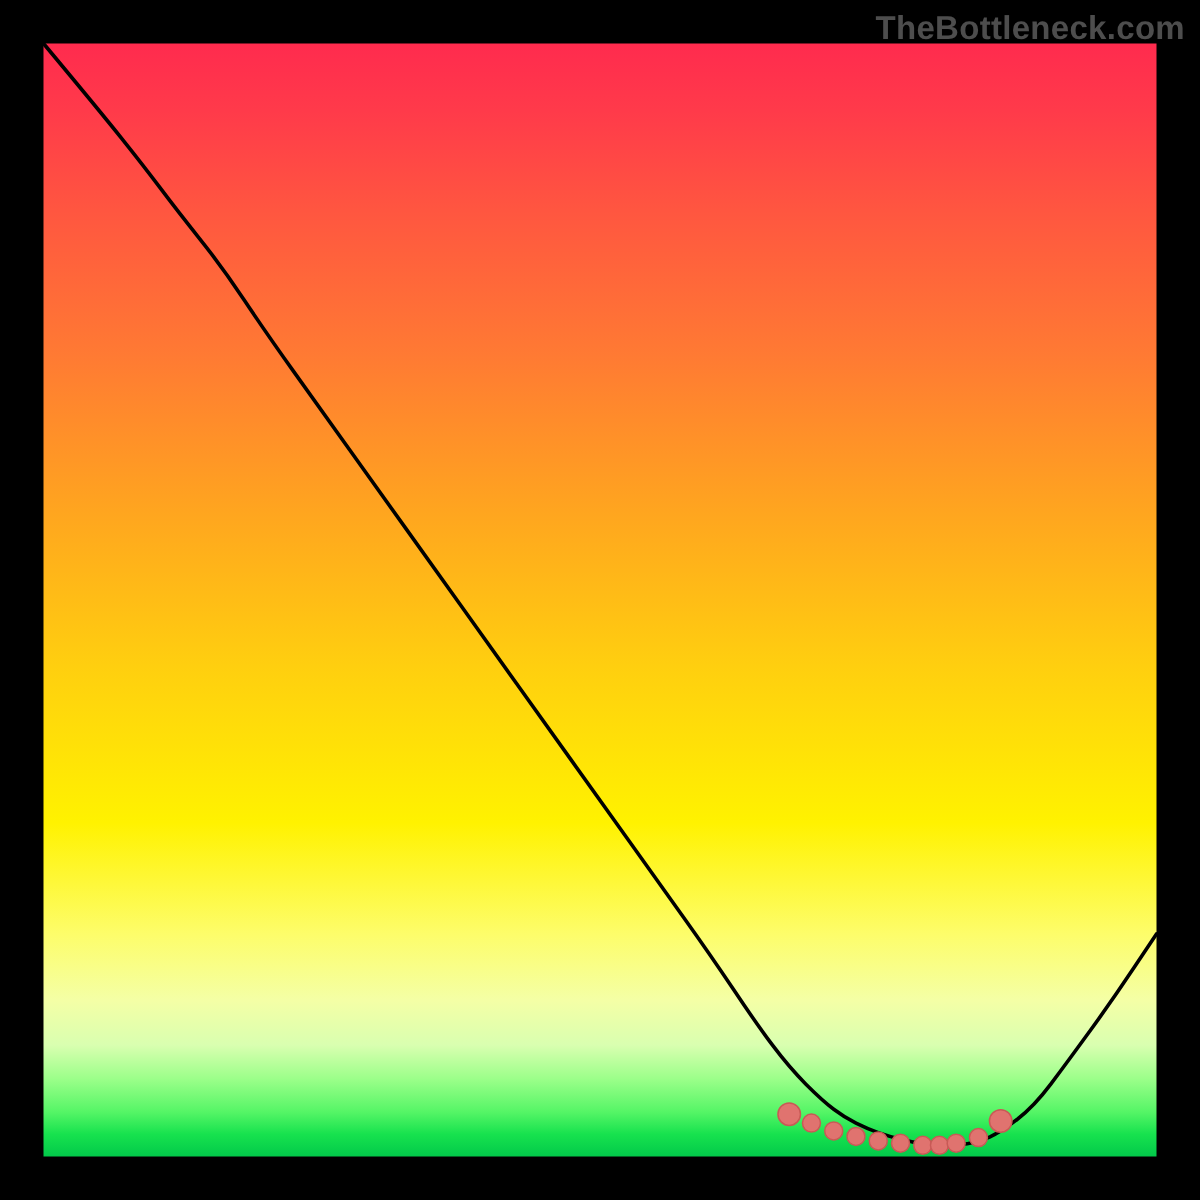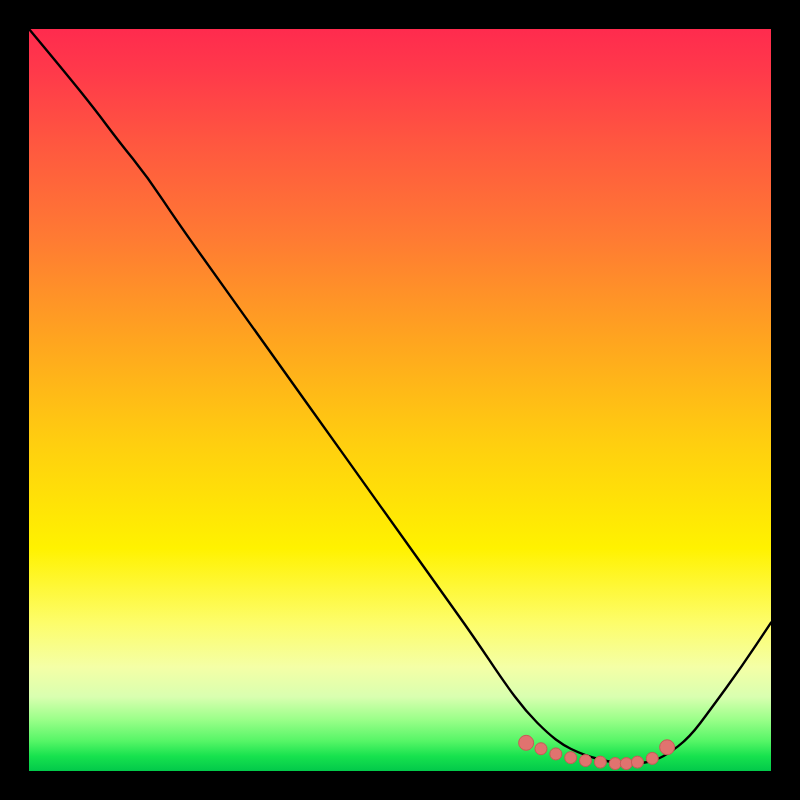--- a/index.html
+++ b/index.html
@@ -75,13 +75,14 @@
           <circle cx="556.50" cy="731.61" r="6" fill="#e0736f" stroke="#c85a56" stroke-width="1"></circle>
           <circle cx="571.34" cy="733.10" r="6" fill="#e0736f" stroke="#c85a56" stroke-width="1"></circle>
           <circle cx="586.18" cy="734.58" r="6" fill="#e0736f" stroke="#c85a56" stroke-width="1"></circle>
           <circle cx="597.31" cy="734.58" r="6" fill="#e0736f" stroke="#c85a56" stroke-width="1"></circle>
           <circle cx="608.44" cy="733.10" r="6" fill="#e0736f" stroke="#c85a56" stroke-width="1"></circle>
           <circle cx="623.28" cy="729.39" r="6" fill="#e0736f" stroke="#c85a56" stroke-width="1"></circle>
           <circle cx="638.12" cy="718.26" r="7.5" fill="#e0736f" stroke="#c85a56" stroke-width="1"></circle>
         </g>
     </svg>
   </div>
+  <div class="watermark">TheBottleneck.com</div>
 </div>
 
 </body></html>

